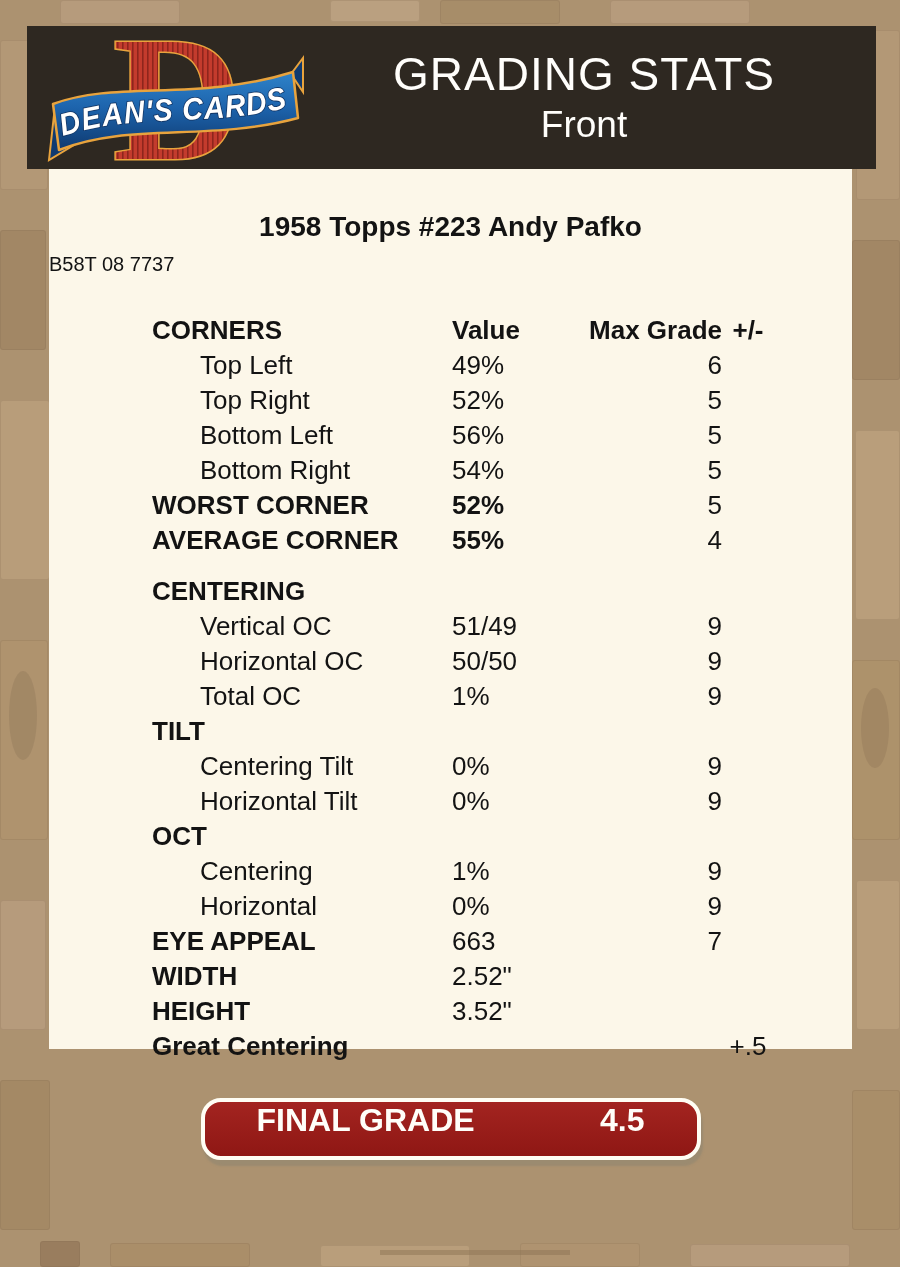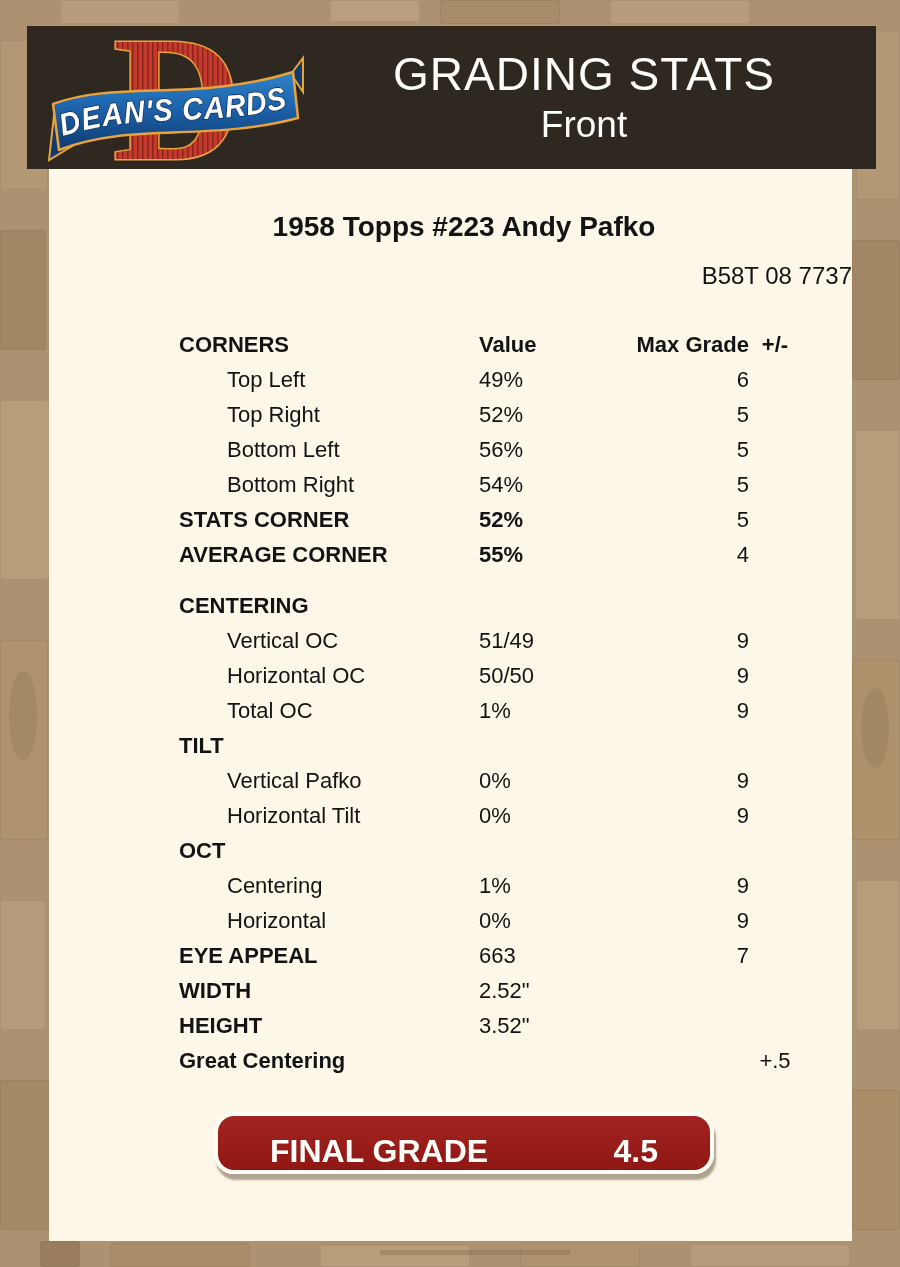--- a/index.html
+++ b/index.html
@@ -39,49 +39,48 @@
   }
   .logo-box { flex:none; width:268px; height:140px; margin-left:16px; position:relative; }
   .logo-box svg { width:100%; height:100%; overflow:visible; }
   .header-titles { flex:1; text-align:center; padding-right:19px; color:#fffefb; }
   .h-title { font-size:46px; letter-spacing:1px; line-height:1.1; }
   .h-sub   { font-size:37px; margin-top:4px; }
 
   
   .panel {
     position:absolute; left:49px; top:169px;
-    width:803px; height:1072px;
+    width:803px; height:880px;
     background:#fcf7e9;
-    padding-left:27px;
   }
   .card-title { margin-top:42px; text-align:center; font-size:28px; font-weight:bold; }
-  .card-code  { margin-top:19px;  text-align:right; font-size:24px; }
-
-  .stats { margin:37px 0 0 103px; width:622px; font-size:22px; }
+  .card-code  { margin-top:10px;  text-align:left; font-size:20px; }
+
+  .stats { margin:37px 0 0 103px; width:622px; font-size:26px; }
   .trow {
     display:grid;
     grid-template-columns:300px 78px 192px 1fr;
     height:35px; align-items:center;
   }
   .trow.gap { margin-top:16px; }
   .thead > div { font-weight:bold; }
   .b { font-weight:bold; }
   .indent { padding-left:48px; }
   .c-value { text-align:left; }
   .c-max   { text-align:right; }
   .c-pm    { text-align:center; }
 
   .grade-btn {
     width:500px; height:62px;
     margin:34px auto 8px;
     background:linear-gradient(#a32420, #8f1714);
     border:4px solid #fffdf4;
     border-radius:20px;
     box-shadow:2px 6px 2px rgba(150,136,112,.75);
-    display:flex; align-items:flex-end; justify-content:space-between;
+    display:flex; align-items:flex-start; justify-content:space-between;
     padding:0 52px;
     color:#fffef9; font-size:32px; font-weight:bold;
     cursor:default;
   }
 </style>
 </head>
 <body>
 
 <div class="page">
 
@@ -177,21 +176,21 @@
             <div class="c-max">5</div>
             <div class="c-pm"></div>
           </div>
           <div class="trow">
             <div class="c-label indent">Bottom Right</div>
             <div class="c-value">54%</div>
             <div class="c-max">5</div>
             <div class="c-pm"></div>
           </div>
           <div class="trow">
-            <div class="c-label b">STATS CORNER</div>
+            <div class="c-label b">WORST CORNER</div>
             <div class="c-value b">52%</div>
             <div class="c-max">5</div>
             <div class="c-pm"></div>
           </div>
           <div class="trow">
             <div class="c-label b">AVERAGE CORNER</div>
             <div class="c-value b">55%</div>
             <div class="c-max">4</div>
             <div class="c-pm"></div>
           </div>
@@ -219,21 +218,21 @@
             <div class="c-max">9</div>
             <div class="c-pm"></div>
           </div>
           <div class="trow">
             <div class="c-label b">TILT</div>
             <div class="c-value"></div>
             <div class="c-max"></div>
             <div class="c-pm"></div>
           </div>
           <div class="trow">
-            <div class="c-label indent">Vertical Pafko</div>
+            <div class="c-label indent">Centering Tilt</div>
             <div class="c-value">0%</div>
             <div class="c-max">9</div>
             <div class="c-pm"></div>
           </div>
           <div class="trow">
             <div class="c-label indent">Horizontal Tilt</div>
             <div class="c-value">0%</div>
             <div class="c-max">9</div>
             <div class="c-pm"></div>
           </div>

